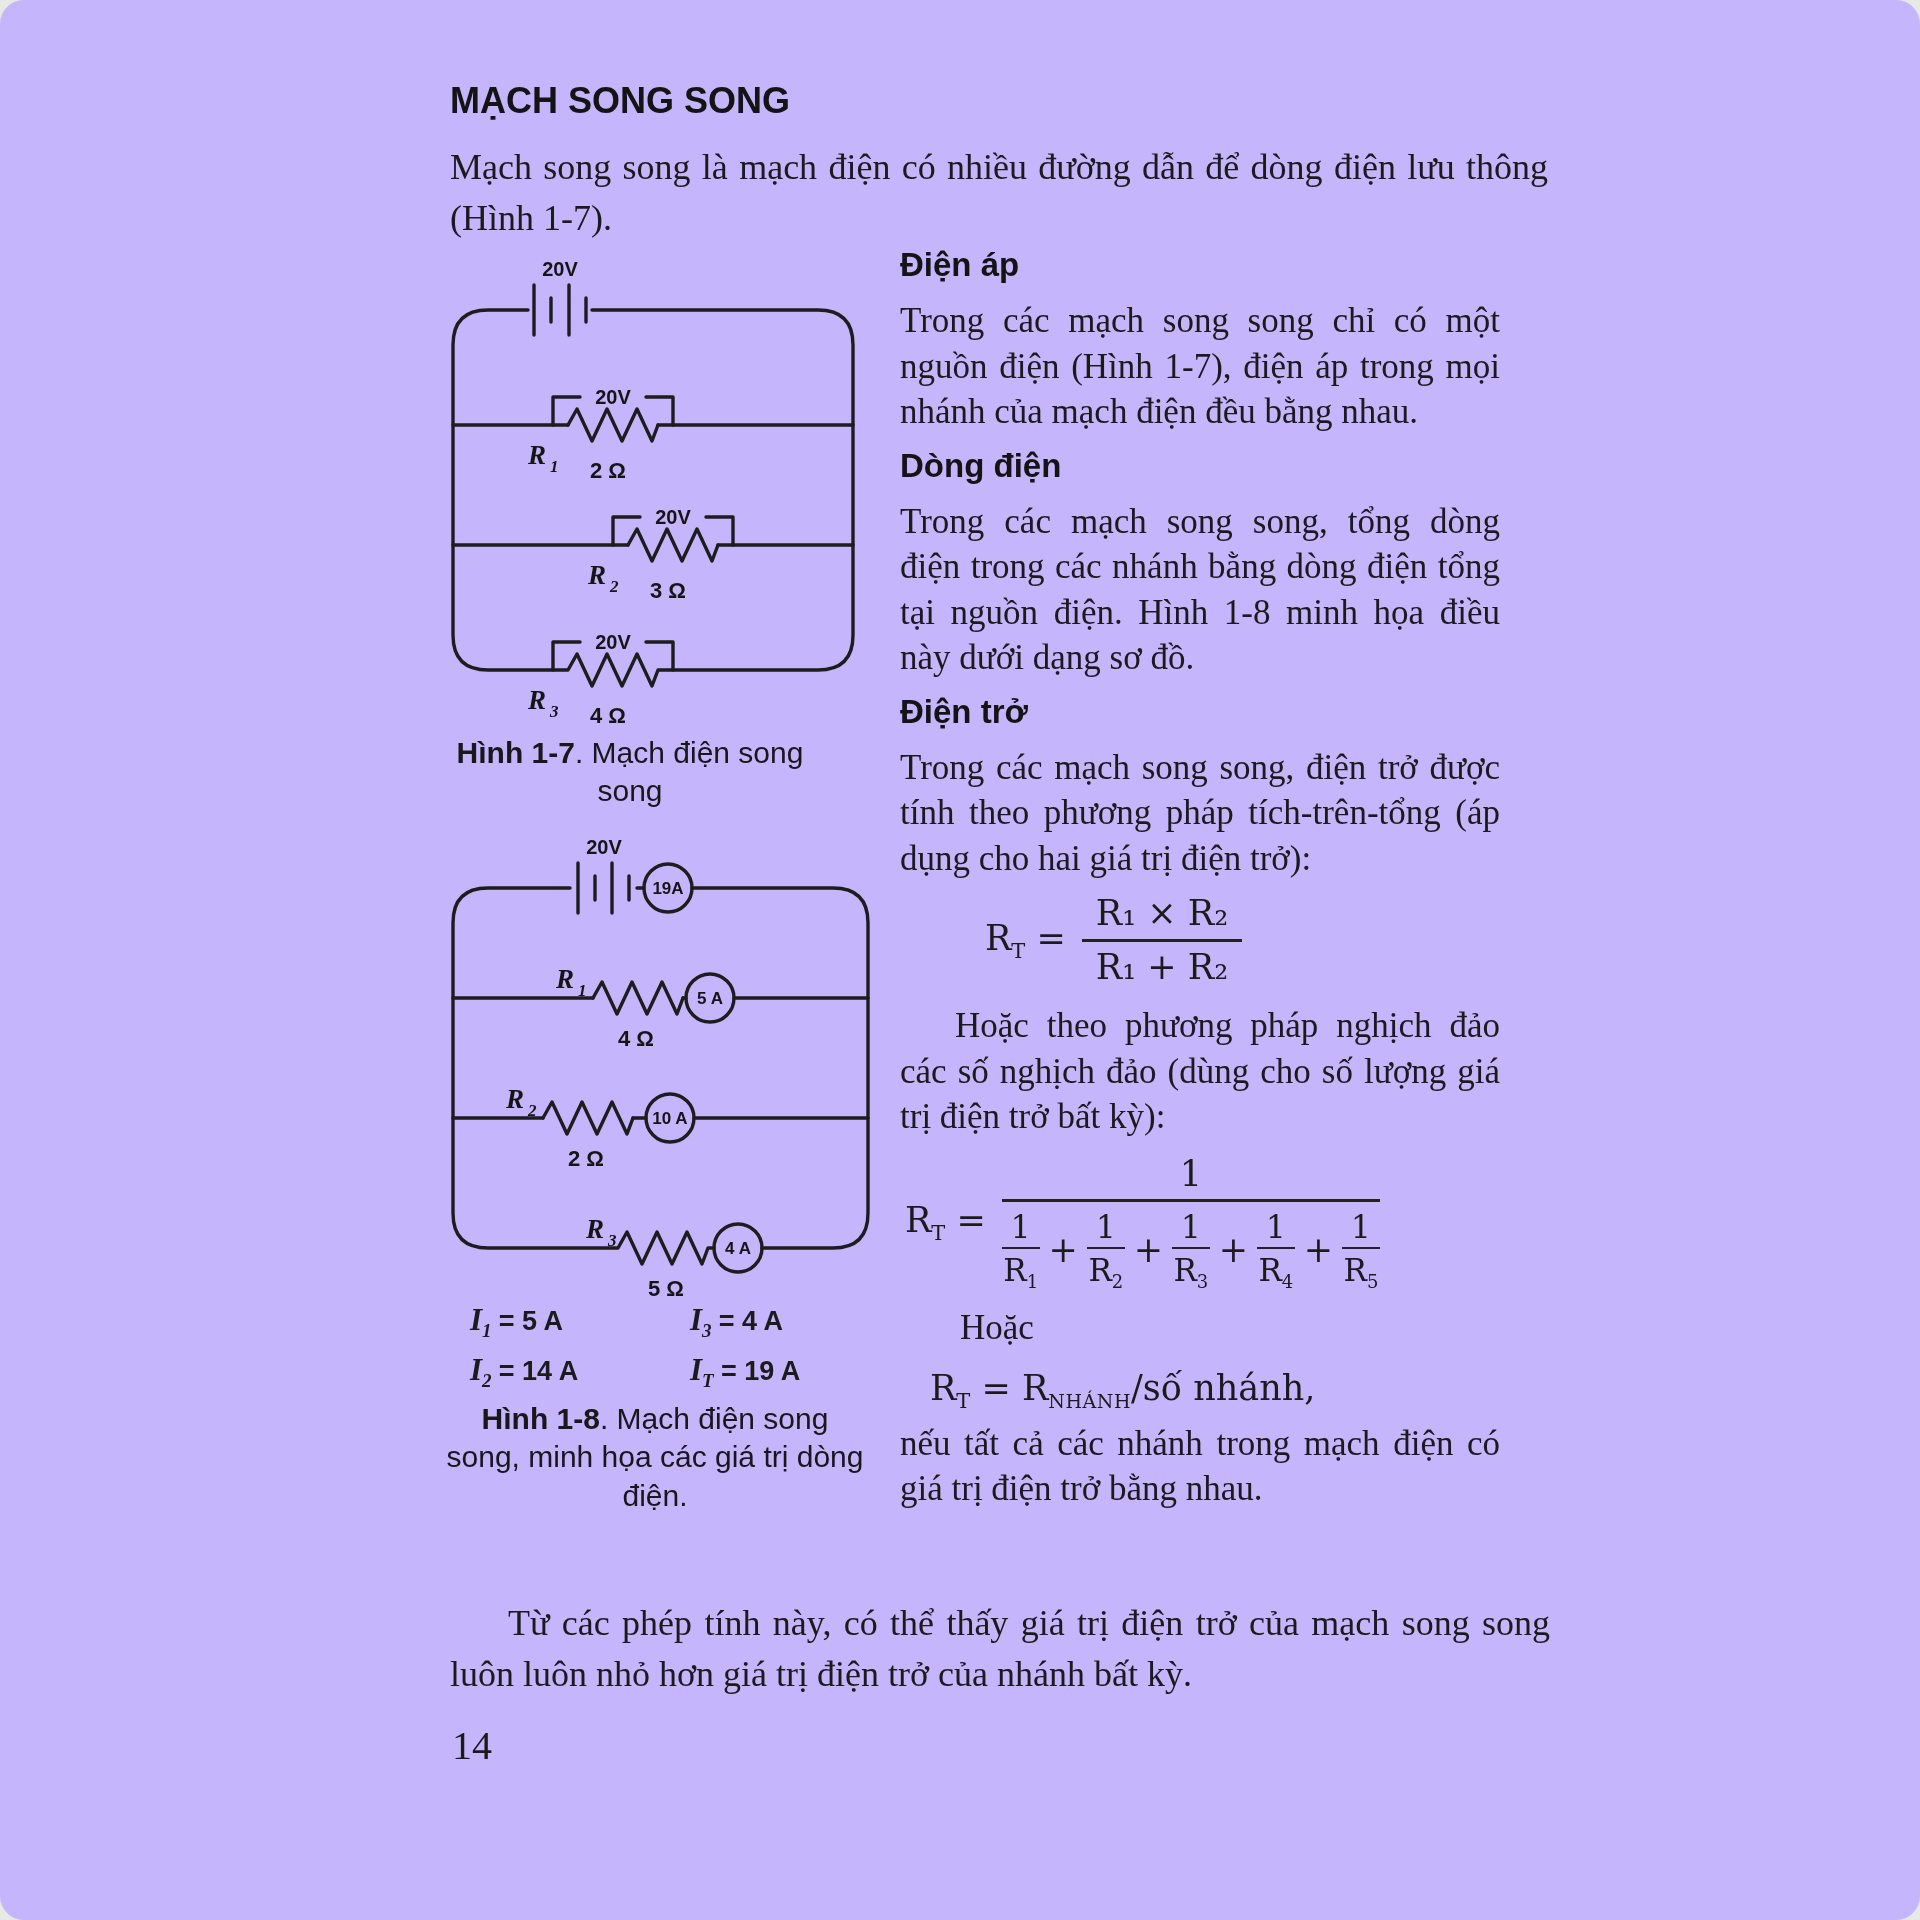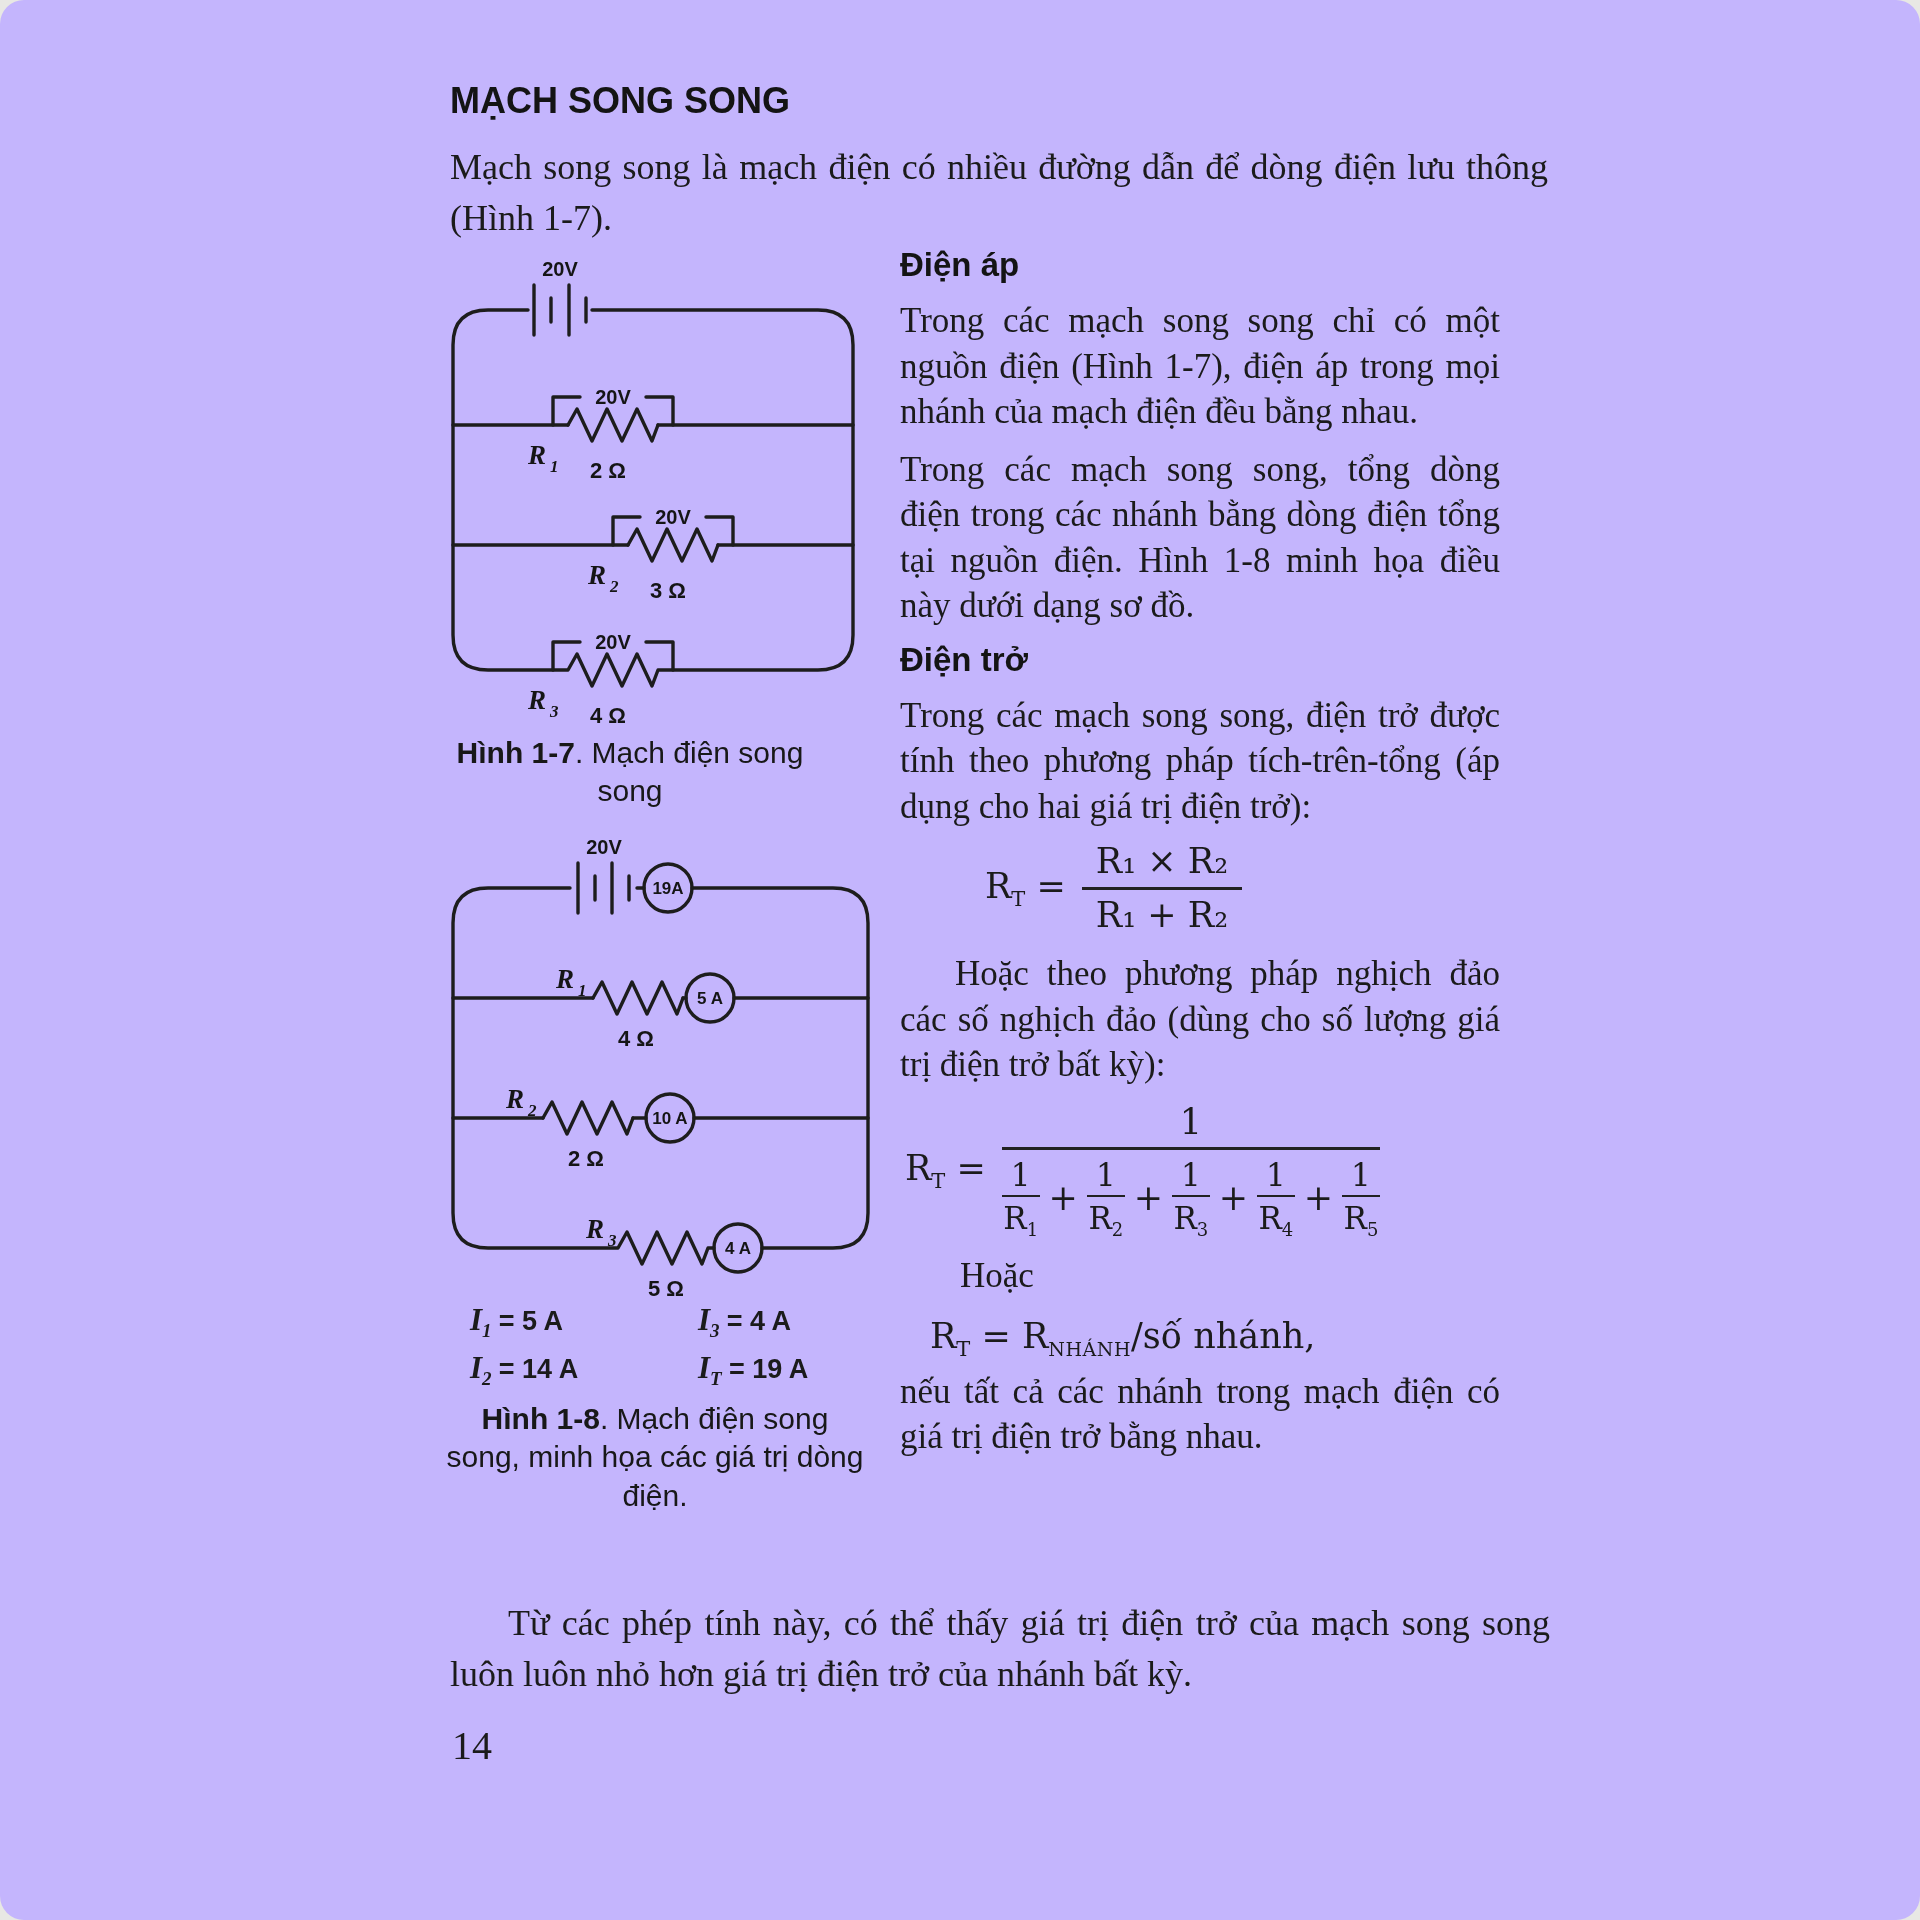--- a/index.html
+++ b/index.html
@@ -30,21 +30,20 @@
   .figcap{
     position:absolute;text-align:center;
     font-family:"Liberation Sans","DejaVu Sans",sans-serif;
     font-size:30px;line-height:1.28;color:#181818;
   }
   .figcap b{font-weight:bold;}
   .currents{
     position:absolute;left:470px;top:1302px;width:420px;
     display:grid;grid-template-columns:220px 200px;row-gap:10px;
     font-size:29px;
-    gap:8px;
   }
   .cur .ibase{font-style:italic;font-weight:bold;font-family:"Liberation Serif","DejaVu Serif",serif;font-size:31px;}
   .cur sub{font-style:italic;font-weight:bold;font-size:19px;}
   .cur .ival{font-family:"Liberation Sans","DejaVu Sans",sans-serif;font-weight:bold;font-size:27px;}
   
   .rightcol{left:900px;top:246px;width:600px;}
   .rightcol h3{
     font-family:"Liberation Sans","DejaVu Sans",sans-serif;
     font-size:33px;font-weight:bold;color:#141414;
     margin:8px 0 14px 0;
@@ -204,20 +203,21 @@
 
   <div class="figcap" style="left:443px;top:1400px;width:424px;">
     <b>Hình 1-8</b><span>. Mạch điện song song, minh họa các giá trị dòng điện.</span>
   </div>
 
   <div class="abs rightcol">
 
     <h3>Điện áp</h3>
     <p>Trong các mạch song song chỉ có một nguồn điện (Hình 1-7), điện áp trong mọi nhánh của mạch điện đều bằng nhau.</p>
 
+    <h3>Dòng điện</h3>
     <p>Trong các mạch song song, tổng dòng điện trong các nhánh bằng dòng điện tổng tại nguồn điện. Hình 1-8 minh họa điều này dưới dạng sơ đồ.</p>
 
     <h3>Điện trở</h3>
     <p>Trong các mạch song song, điện trở được tính theo phương pháp tích-trên-tổng (áp dụng cho hai giá trị điện trở):</p>
 
     <div class="formula f1">
       <span><span>R</span><sub>T</sub>
         <span>=</span></span>
       <span class="frac">
         <span class="num">R₁ × R₂</span>

